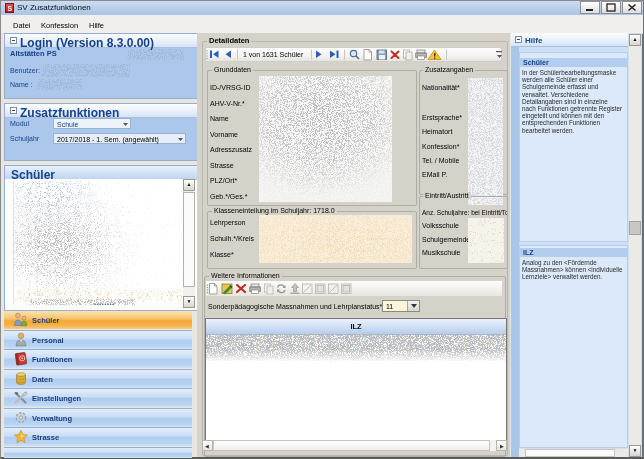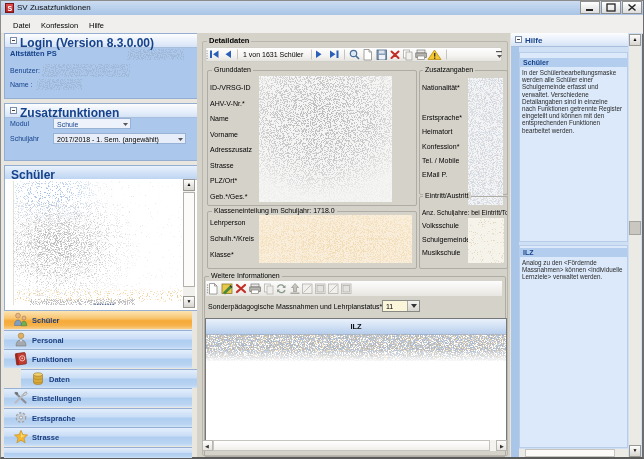--- a/index.html
+++ b/index.html
@@ -204,39 +204,39 @@
     <span class="ntxt">Funktionen</span>
 <svg class="nicon" width="16" height="15" viewBox="0 0 16 15">
       <g transform="rotate(-8 8 8)">
         <rect x="3" y="2" width="10" height="11.5" rx="1" fill="#c23a30" stroke="#7c1e18" stroke-width="0.6"></rect>
         <rect x="3" y="2" width="2.2" height="11.5" fill="#9c2720"></rect>
         <circle cx="9.3" cy="7.5" r="2.6" fill="none" stroke="#f0c8c0" stroke-width="0.9"></circle>
         <circle cx="9.3" cy="7.5" r="0.9" fill="#f0c8c0"></circle>
       </g>
     </svg>
   </div>
-<div class="navbtn" style="top:368.5px;margin-left:17px;">
+<div class="navbtn" style="top:368.5px;">
     <span class="ntxt">Daten</span>
 <svg class="nicon" width="16" height="15" viewBox="0 0 16 15">
       <path d="M3.5 3.5 v8 q0 2 4.5 2 q4.5 0 4.5 -2 v-8" fill="#d9a93c" stroke="#8a6a18" stroke-width="0.5"></path>
       <ellipse cx="8" cy="3.5" rx="4.5" ry="1.8" fill="#f0d070" stroke="#8a6a18" stroke-width="0.5"></ellipse>
       <path d="M3.5 6.8 q0 1.8 4.5 1.8 q4.5 0 4.5 -1.8 M3.5 10 q0 1.8 4.5 1.8 q4.5 0 4.5 -1.8" fill="none" stroke="#a8821f" stroke-width="0.5"></path>
     </svg>
   </div>
 <div class="navbtn" style="top:388px;">
     <span class="ntxt">Einstellungen</span>
 <svg class="nicon" width="16" height="15" viewBox="0 0 16 15">
       <path d="M2.5 3 l10 9.5" stroke="#8a8f96" stroke-width="2.2" stroke-linecap="round"></path>
       <path d="M13 2.5 l-10.5 10" stroke="#b8bcc2" stroke-width="2.2" stroke-linecap="round"></path>
       <path d="M12.5 2 l1.5 1.5 l-2.5 2.5 l-1.5 -1.5 Z" fill="#d8d8d4" stroke="#7a7e84" stroke-width="0.5"></path>
       <path d="M2 2.5 l2.5 -0.5 l0.8 2 l-2 1 Z" fill="#6a6e74"></path>
     </svg>
   </div>
 <div class="navbtn" style="top:407.5px;">
-    <span class="ntxt">Erstsprache</span>
+    <span class="ntxt">Verwaltung</span>
 <svg class="nicon" width="16" height="15" viewBox="0 0 16 15">
       <circle cx="8" cy="7.5" r="4.2" fill="none" stroke="#9aa0a8" stroke-width="2.4" stroke-dasharray="2.1 1.4"></circle>
       <circle cx="8" cy="7.5" r="3.4" fill="none" stroke="#c8ccd2" stroke-width="1.4"></circle>
       <circle cx="8" cy="7.5" r="1.6" fill="#eceef0" stroke="#8a8f96" stroke-width="0.8"></circle>
     </svg>
   </div>
 <div class="navbtn" style="top:427px;">
     <span class="ntxt">Strasse</span>
 <svg class="nicon" width="16" height="15" viewBox="0 0 16 15">
       <path d="M8 1.2 L9.9 5.6 L14.6 6 L11 9.1 L12.1 13.8 L8 11.2 L3.9 13.8 L5 9.1 L1.4 6 L6.1 5.6 Z" fill="#f5b731" stroke="#c08a18" stroke-width="0.6"></path>

